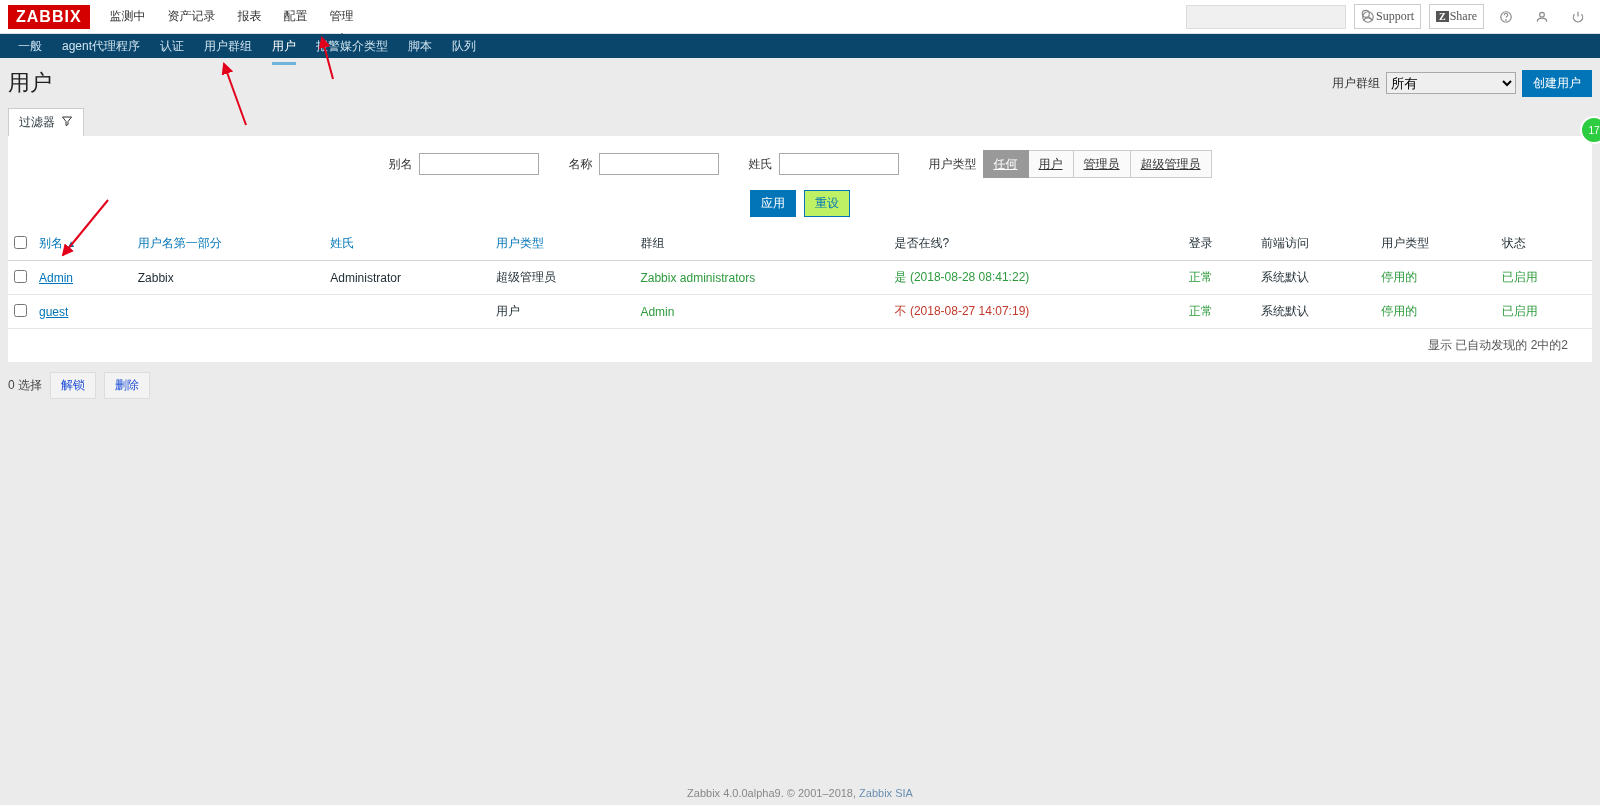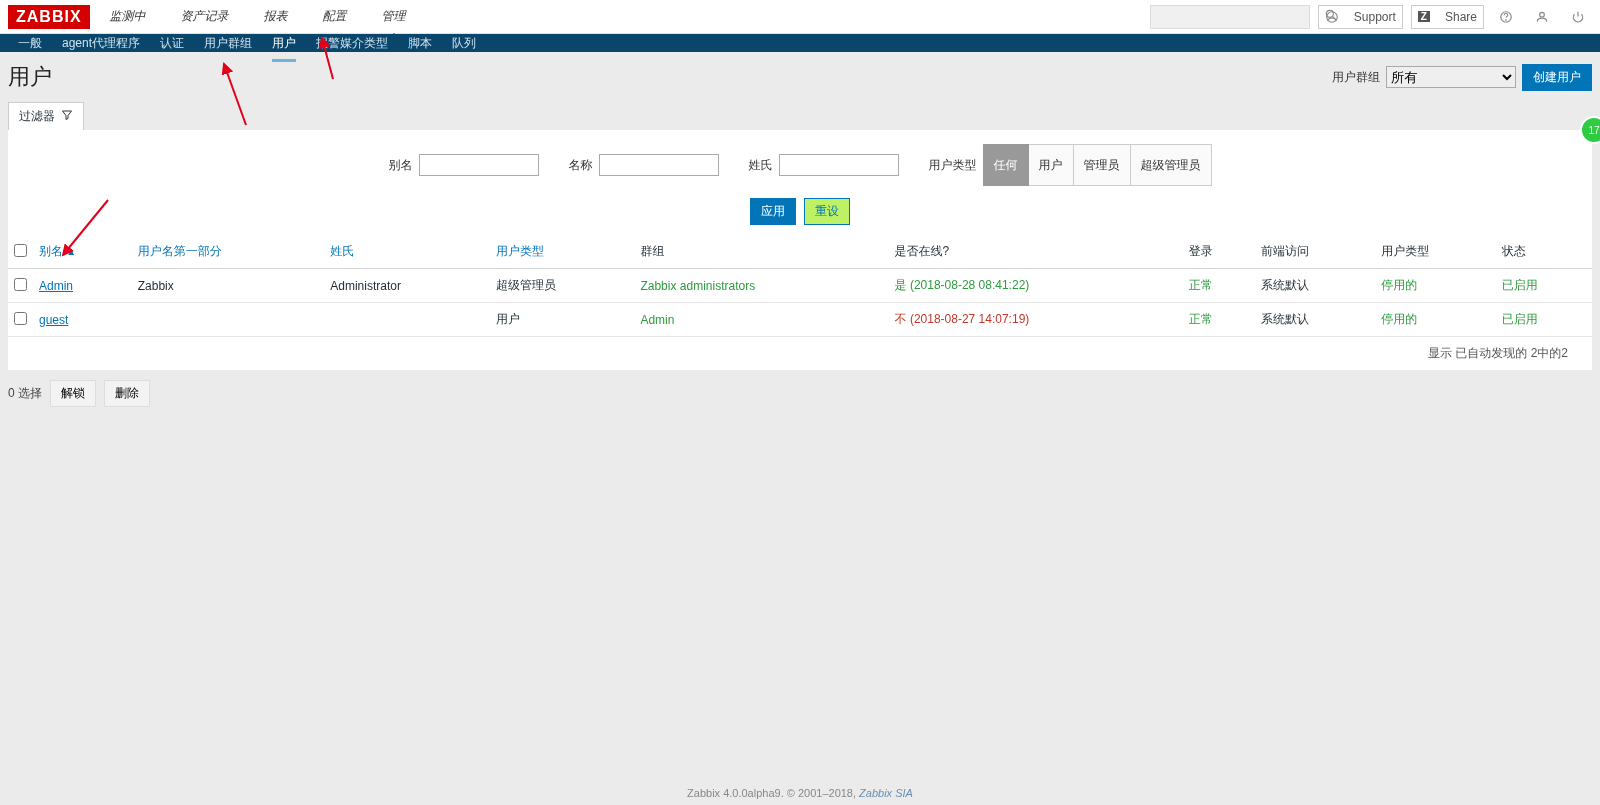--- a/index.html
+++ b/index.html
@@ -2,77 +2,77 @@
 <html><head>
 <meta charset="utf-8">
 <style>
 * { box-sizing: border-box; margin: 0; padding: 0; }
 body { font-family: Arial, "Microsoft YaHei", sans-serif; font-size: 12px; background: #ebebeb; color: #1f2c33; }
 a { text-decoration: none; }
 
 
 .top-nav { background: #fff; height: 34px; display: flex; align-items: center; padding: 0 8px; border-bottom: 1px solid #e0e0e0; }
 .logo { background: #d40000; color: #fff; font-weight: bold; font-size: 16px; padding: 3px 8px; letter-spacing: 1px; margin-right: 10px; }
-.top-menu { display: flex; gap: 15px; font-style: italic; }
+.top-menu { display: flex; gap: 2px; }
 .top-menu-item { padding: 8px 10px; color: #333; cursor: pointer; position: relative; }
 .top-menu-item.active::after { content: ""; position: absolute; left: 50%; bottom: -7px; transform: translateX(-50%); width: 0; height: 0; border-left: 7px solid transparent; border-right: 7px solid transparent; border-bottom: 7px solid #0a466b; }
 .top-right { margin-left: auto; display: flex; align-items: center; gap: 8px; }
 .search-box { display: flex; align-items: center; background: #f0f0f0; border: 1px solid #ddd; height: 24px; width: 160px; }
 .search-box input { flex: 1; border: none; background: transparent; outline: none; padding: 0 6px; font-size: 12px; }
 .search-box span { padding: 0 6px; color: #777; }
-.top-link { color: #555; padding: 4px 6px; cursor: pointer; display: inline-flex; align-items: center; gap: 15px; border: 1px solid transparent; }
+.top-link { color: #555; padding: 4px 6px; cursor: pointer; display: inline-flex; align-items: center; gap: 1px; border: 1px solid transparent; font-family: Liberation Serif, serif; }
 .top-link.box { border: 1px solid #ccc; }
 .icon-svg { width: 14px; height: 14px; }
 .icon-g { color: #888; }
 
 
-.sub-nav { background: #0a466b; height: 18px; display: flex; align-items: center; padding: 0 8px; }
+.sub-nav { background: #0a466b; height: 24px; display: flex; align-items: center; padding: 0 8px; }
 .sub-menu-item { color: #cfe3ef; padding: 6px 10px; cursor: pointer; position: relative; }
 .sub-menu-item.active { color: #fff; }
 .sub-menu-item.active::after { content: ""; position: absolute; left: 10px; right: 10px; bottom: -4px; height: 3px; background: #6fb3dc; }
 
 
 .page-header { display: flex; align-items: center; padding: 10px 8px 4px; }
 .page-title { font-size: 22px; font-weight: normal; color: #222; }
 .header-right { margin-left: auto; display: flex; align-items: center; gap: 6px; }
 .lbl { color: #333; }
 select { height: 22px; border: 1px solid #aaa; min-width: 130px; }
 .btn { display: inline-block; padding: 4px 10px; border: 1px solid #0275b8; background: #0275b8; color: #fff; cursor: pointer; font-size: 12px; }
 .btn-outline { background: #bef264; color: #0275b8; }
-.btn-disabled { background: #f3f3f3; color: #000000; border: 1px solid #ddd; cursor: default; }
+.btn-disabled { background: #f3f3f3; color: #1d4ed8; border: 1px solid #ddd; cursor: default; }
 
 
 .filter-tab-bar { display: flex; justify-content: flex-start; margin: 6px 8px 0; }
 .filter-tab { background: #fff; border: 1px solid #ccc; border-bottom: none; padding: 5px 10px; display: flex; align-items: center; gap: 6px; cursor: pointer; }
 .filter-panel { background: #fff; margin: 0 8px; padding: 14px 10px 10px; }
 .filter-row { display: flex; align-items: center; justify-content: center; gap: 30px; }
 .filter-group { display: flex; align-items: center; gap: 6px; }
 .filter-group input[type=text] { height: 22px; width: 120px; border: 1px solid #aaa; padding: 0 4px; }
 .seg { display: flex; }
-.seg button { height: 42px; border: 1px solid #ccc; background: #fafafa; padding: 0 10px; cursor: pointer; font-size: 12px; color: #333; }
+.seg button { height: 28px; border: 1px solid #ccc; background: #fafafa; padding: 0 10px; cursor: pointer; font-size: 12px; color: #333; text-decoration: underline; }
 .seg button + button { border-left: none; }
 .seg button.sel { background: #999; color: #fff; border-color: #999; }
 .filter-actions { display: flex; justify-content: center; gap: 8px; margin-top: 12px; }
 
 
 .tbl-wrap { margin: 0 8px; background: #fff; }
 table { width: 100%; border-collapse: collapse; }
 th { text-align: left; font-weight: normal; padding: 8px 6px; border-bottom: 1px solid #d6d6d6; }
 th a { color: #0275b8; cursor: pointer; }
 th.chk, td.chk { width: 24px; text-align: center; }
 td { padding: 8px 6px; border-bottom: 1px solid #e6e6e6; }
 .link { color: #0275b8; cursor: pointer; text-decoration: underline; }
 .green { color: #2d9b3d; }
 .red { color: #c0392b; }
 .tbl-footer { display: flex; justify-content: flex-end; padding: 8px 24px; color: #555; font-size: 12px; }
 .below-table { display: flex; align-items: center; gap: 8px; padding: 10px 8px; color: #444; }
 
 
 .page-footer { position: fixed; bottom: 6px; left: 0; right: 0; text-align: center; color: #888; font-size: 11px; }
-.page-footer a { color: #6a8fb3; font-style: italic; }
+.page-footer a { color: #6a8fb3; }
 
 
 .arrow { position: absolute; pointer-events: none; }
 .arrow svg { overflow: visible; }
 
 
 .side-badge { position: fixed; right: -8px; top: 116px; width: 28px; height: 28px; border-radius: 50%; background: #2ecc40; color: #fff; display: flex; align-items: center; justify-content: center; font-size: 10px; border: 2px solid #fff; }
 </style>
 </head>
 <body>

